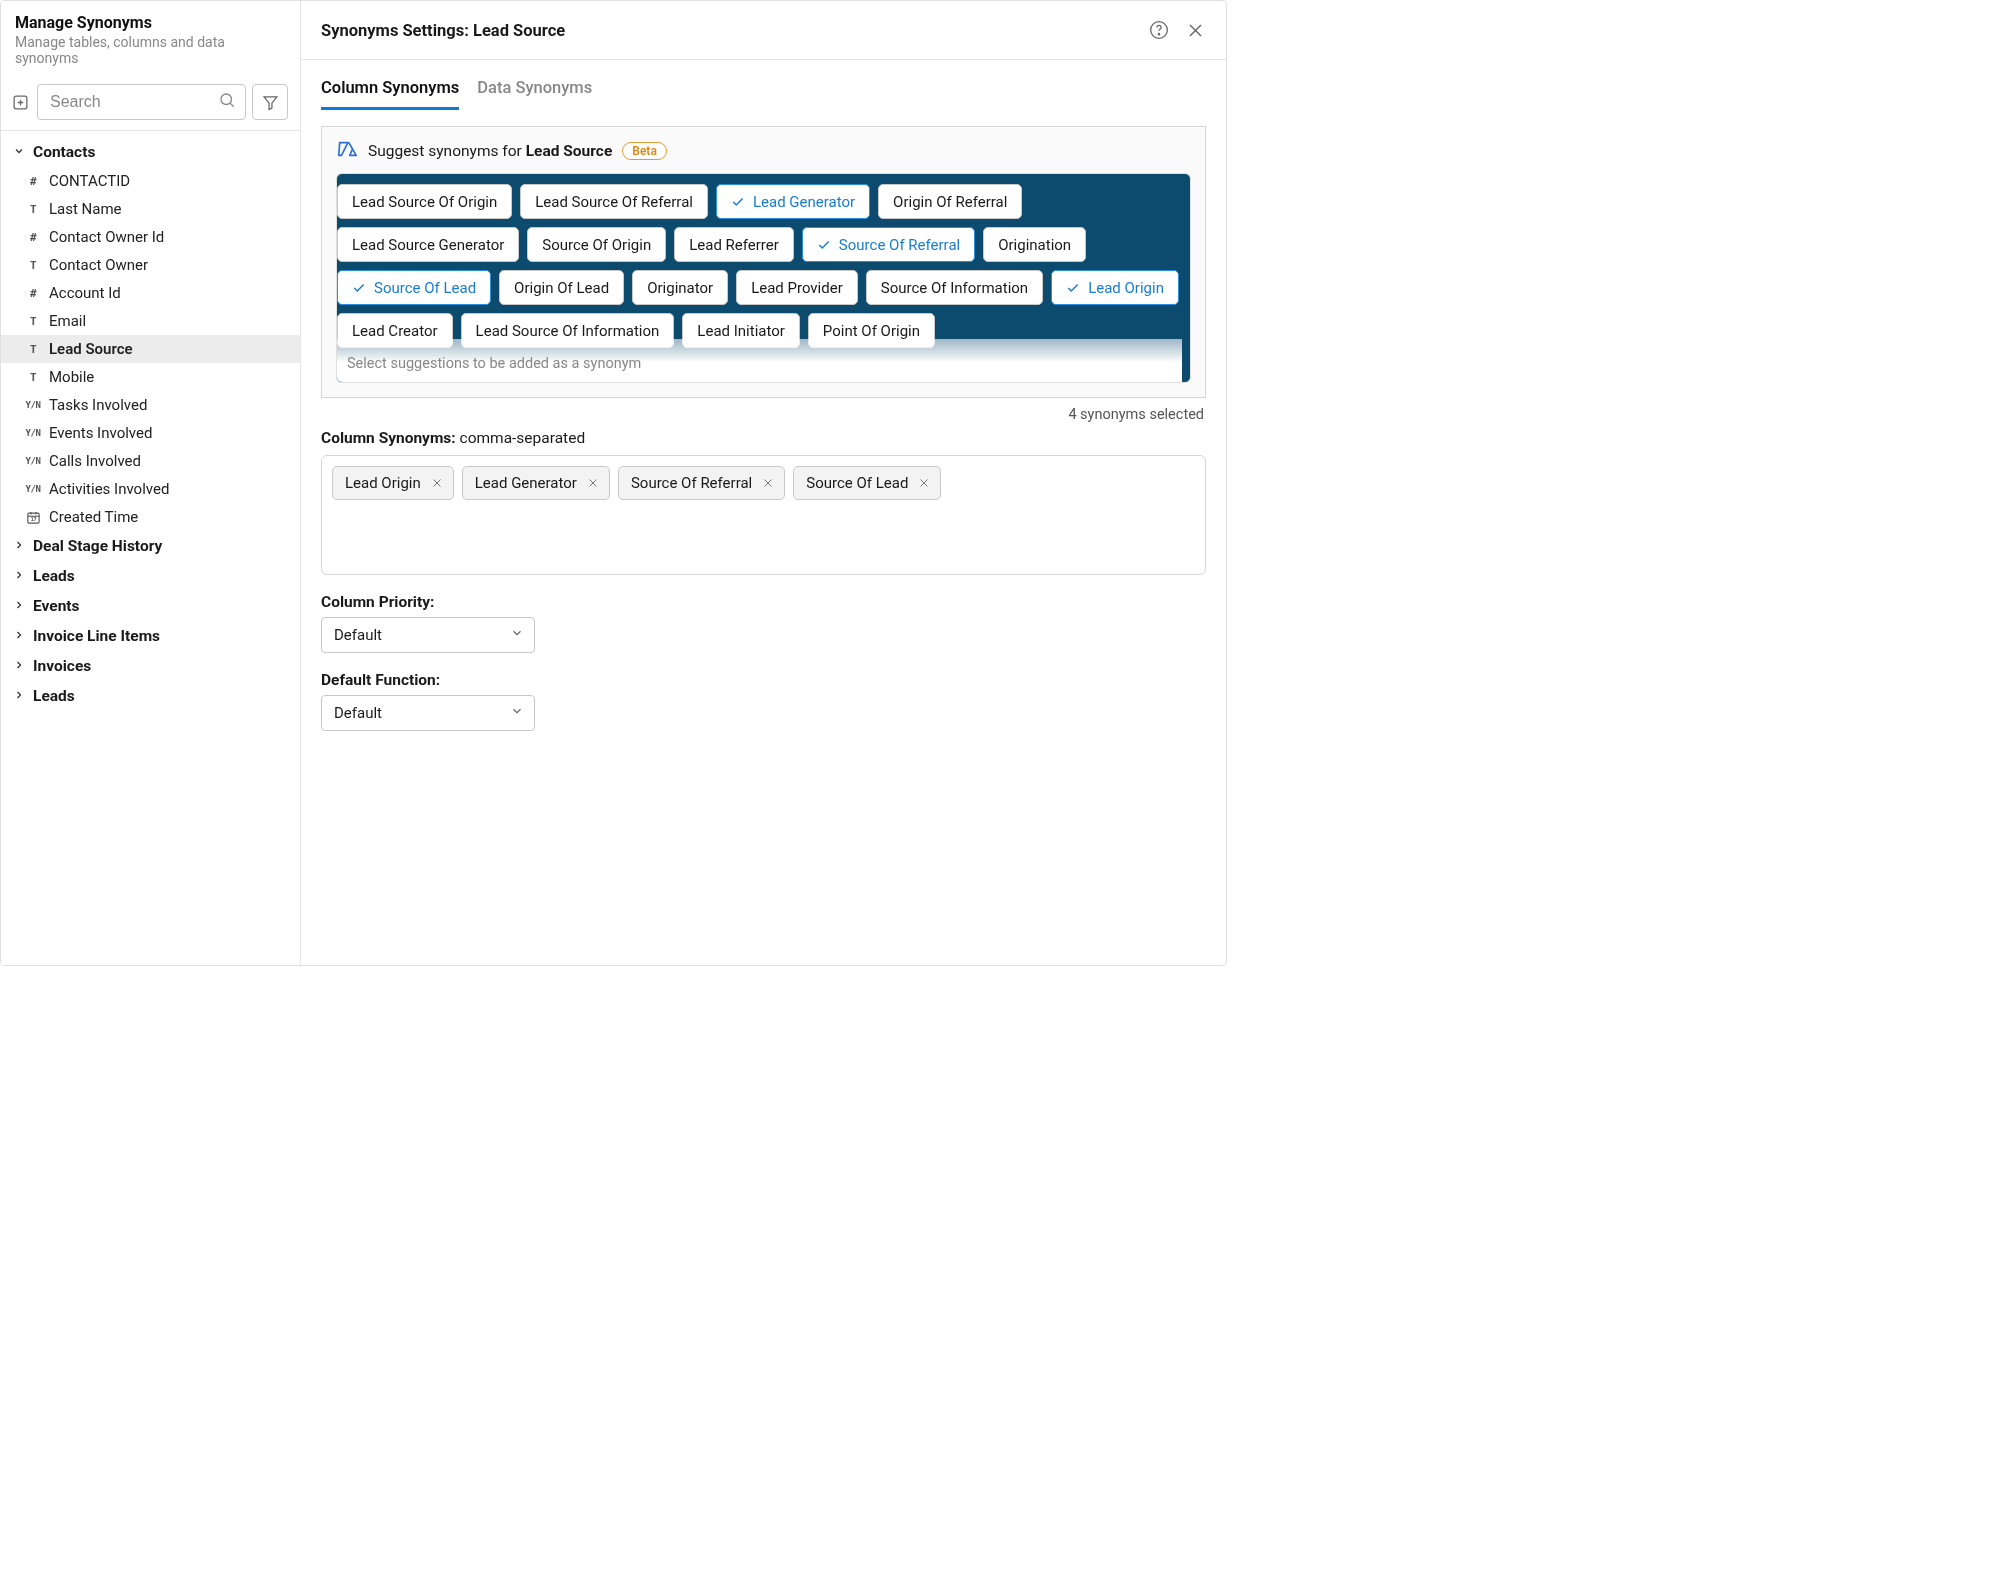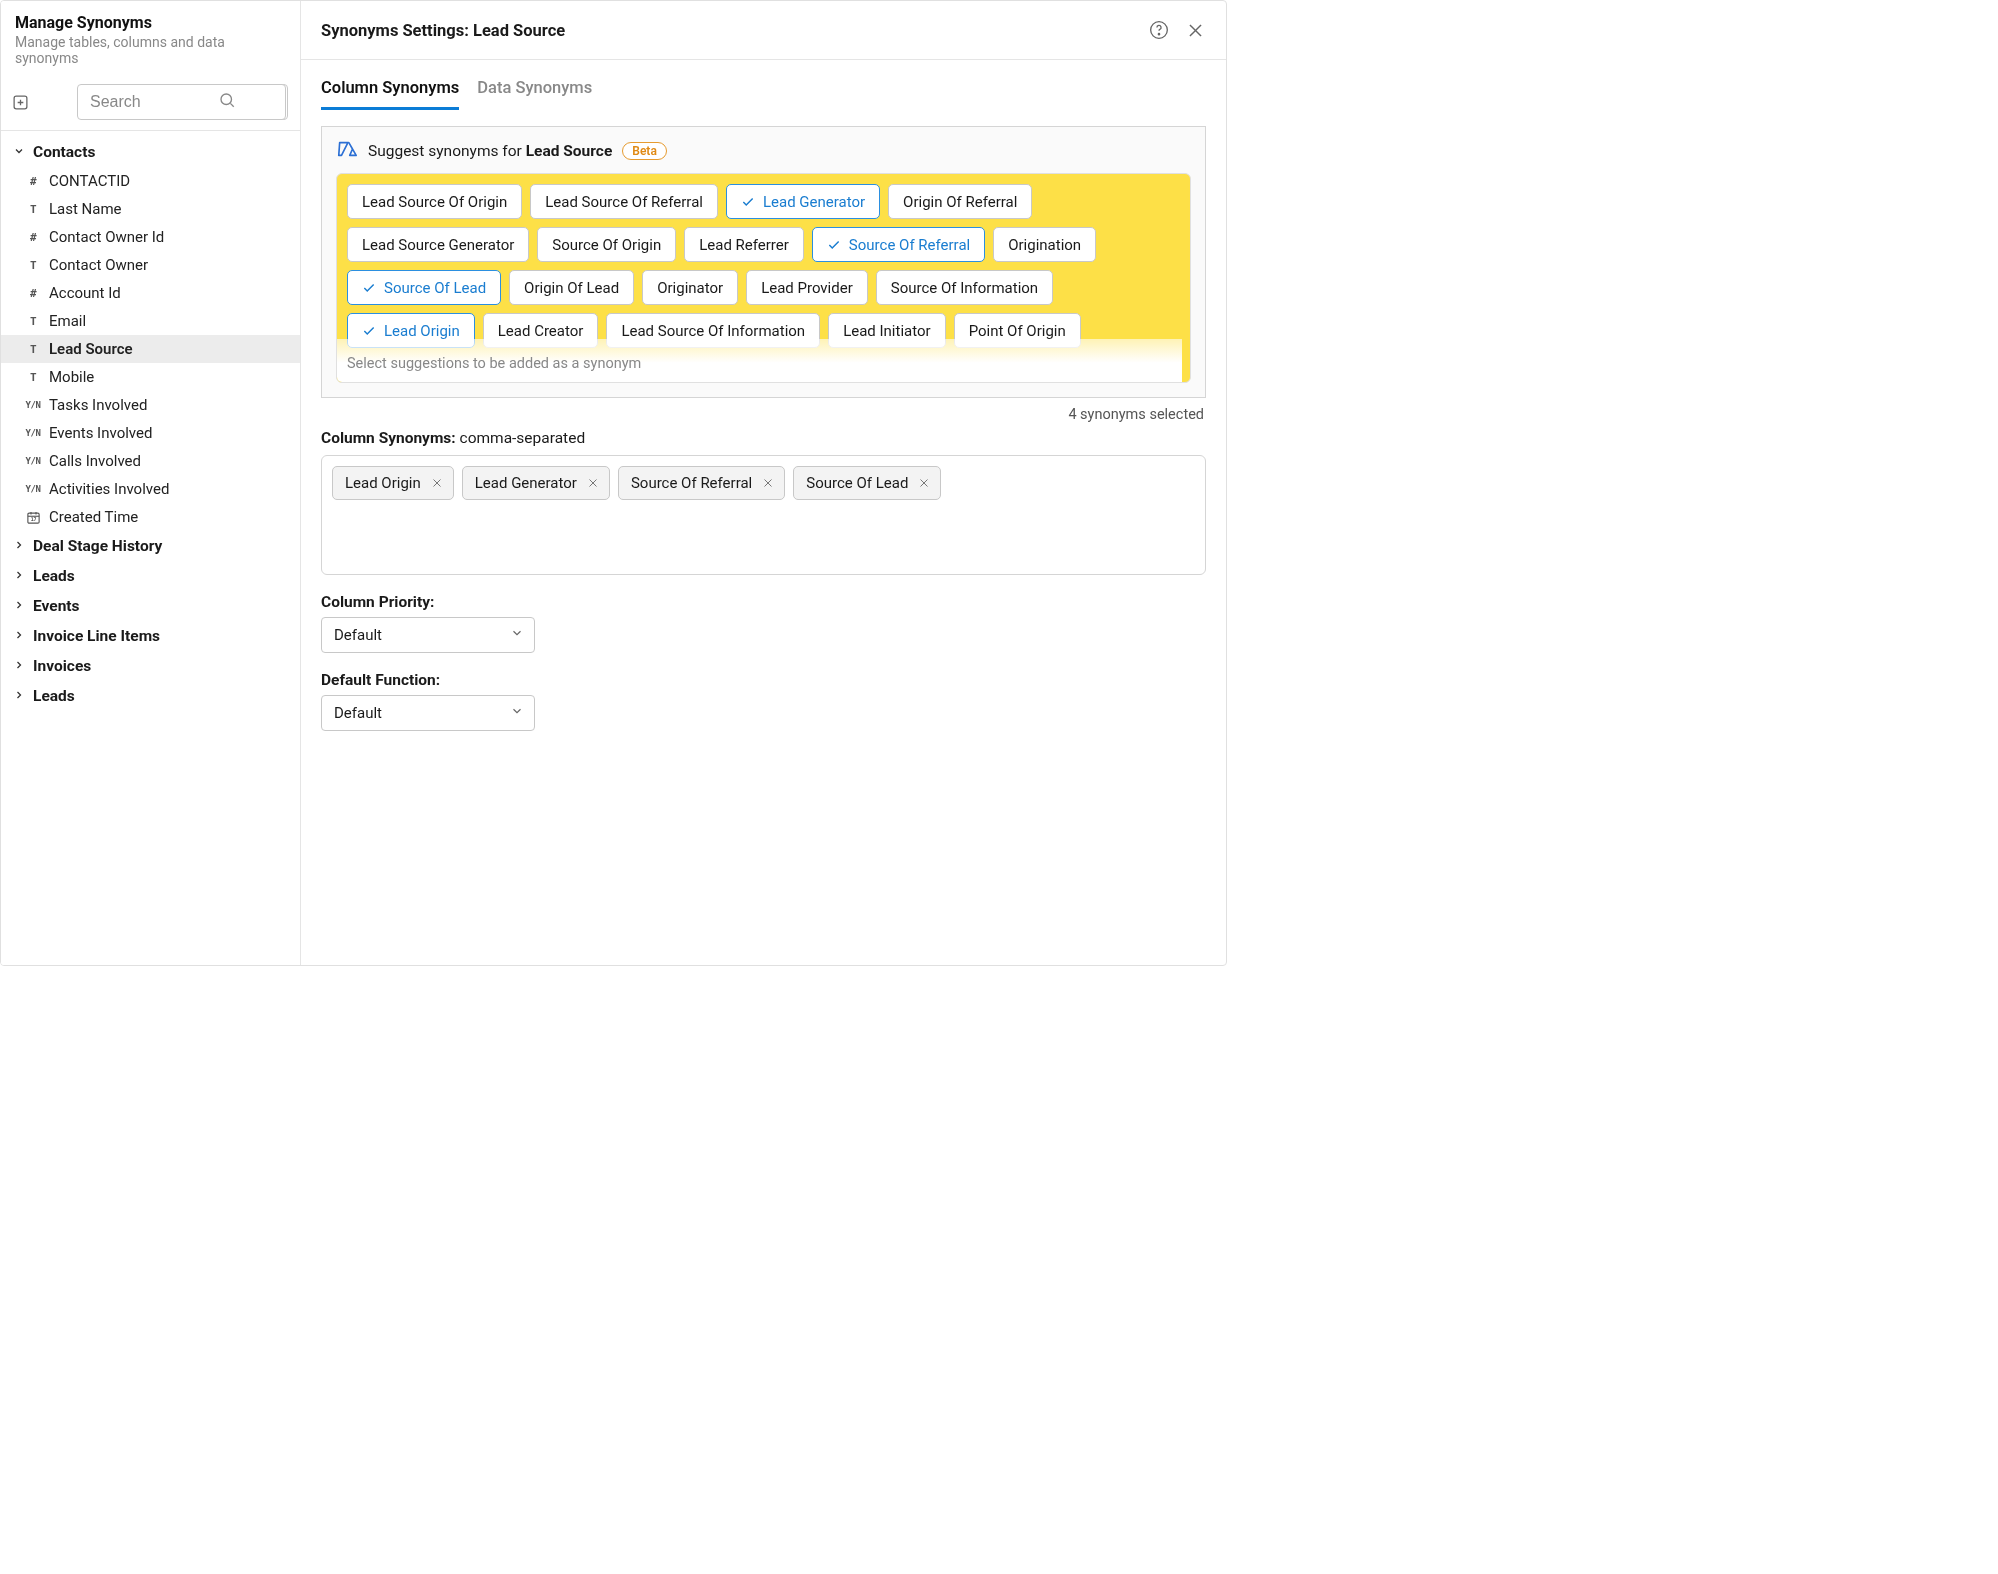--- a/index.html
+++ b/index.html
@@ -62,21 +62,20 @@
   position: relative;
 }
 .search-input {
   width: 100%;
   height: 36px;
   border: 1px solid #c8c8c8;
   border-radius: 4px;
   padding: 0 48px 0 12px;
   font-size: 16px;
   color: #333;
-  margin-left: 40px;
 }
 .search-input::placeholder { color: #888; }
 .search-icon {
   position: absolute;
   right: 10px;
   top: 50%;
   transform: translateY(-50%);
   color: #888;
 }
 .filter-btn {
@@ -199,24 +198,24 @@
 .beta-badge {
   border: 1px solid #e69b2f;
   color: #e08a15;
   font-size: 12px;
   font-weight: 600;
   border-radius: 10px;
   padding: 1px 9px;
   background: #fff;
 }
 .chips-area {
-  background: #fde047;
+  background: #0c4a6e;
   border: 1px solid #e0e0e0;
   border-radius: 6px;
-  padding: 10px 10px 0 10px;
+  padding: 10px 10px 0 0;
   position: relative;
   height: 210px;
   overflow: hidden;
 }
 .chips-rows {
   display: flex;
   flex-wrap: wrap;
   gap: 8px;
 }
 .chip {

